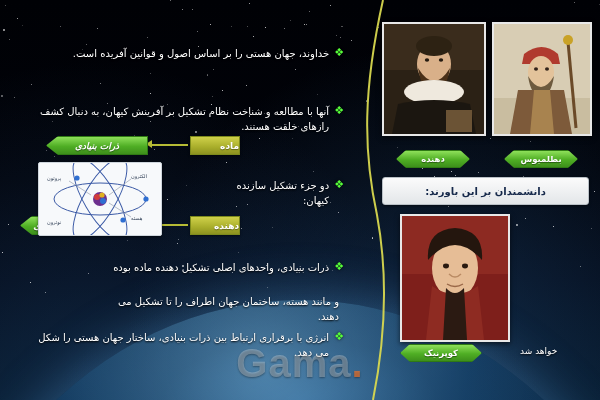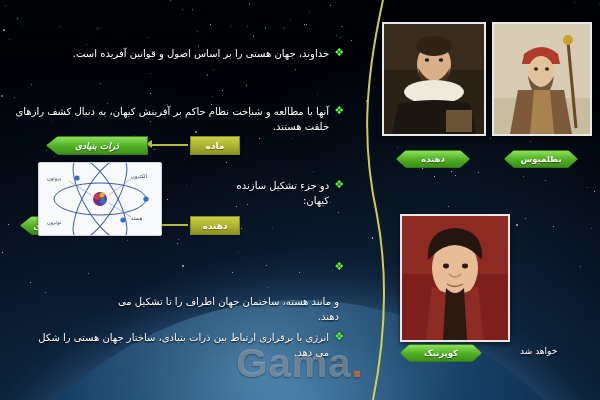--- a/index.html
+++ b/index.html
@@ -49,21 +49,21 @@
     position:absolute;display:flex;align-items:center;justify-content:center;
     color:#ffffff;font-size:9px;font-weight:bold;direction:rtl;
     background:linear-gradient(180deg,#8ee05a 0%,#4fae24 55%,#3d8f1b 100%);
     border:1px solid #2f7a14;
     clip-path:polygon(12px 0, 100% 0, 100% 100%, 12px 100%, 0 50%);
     text-shadow:0 1px 1px rgba(0,0,0,.45);
     box-shadow:0 1px 2px rgba(0,0,0,.5);
   }
   
   .ybox{
-    position:absolute;display:flex;align-items:center;justify-content:center;
+    position:absolute;display:flex;align-items:center;justify-content:flex-start;
     color:#ffffff;font-size:9px;font-weight:bold;direction:rtl;
     background:linear-gradient(180deg,#cfd14a 0%,#a8ad2a 60%,#8d9220 100%);
     border:1px solid #7d8a1c;
     text-shadow:0 1px 1px rgba(0,0,0,.4);
     box-shadow:0 1px 2px rgba(0,0,0,.5);
   }
   
   .atom-card{
     position:absolute;left:38px;top:162px;width:122px;height:72px;
     background:#f7f9fb;border:1px solid #cfd6dd;border-radius:2px;
@@ -272,30 +272,31 @@
     <path d="M 28 0 C 8 90, 8 150, 22 215 C 34 280, 30 340, 18 400" stroke="#d8d84f" stroke-width="2" fill="none" opacity="0.95"></path>
   </svg>
 
   <div class="bullet-row" style="left:14px;top:46px;width:330px;">
     <span class="bullet-mark">❖</span>
     <span class="btext">خداوند، جهان هستی را بر اساس اصول و قوانین آفریده است.</span>
   </div>
 
   <div class="bullet-row" style="left:14px;top:104px;width:330px;">
     <span class="bullet-mark">❖</span>
-    <span class="btext">آنها با مطالعه و شناخت نظام حاکم بر آفرینش کیهان، به دنبال کشف رازهای خلقت هستند.</span>
+    <span class="btext">آنها با مطالعه و شناخت نظام تشکیل بر آفرینش کیهان، به دنبال کشف رازهای خلقت هستند.</span>
   </div>
 
   <div class="bullet-row" style="left:232px;top:178px;width:112px;">
     <span class="bullet-mark">❖</span>
     <span class="btext">دو جزء تشکیل سازنده کیهان:</span>
   </div>
 
   <div class="bullet-row" style="left:48px;top:260px;width:296px;">
     <span class="bullet-mark">❖</span>
+    <span class="btext">ذرات بنیادی، واحدهای اصلی تشکیل دهنده ماده بوده</span>
   </div>
 
   <div class="bullet-row" style="left:100px;top:294px;width:244px;">
     <span class="bullet-mark"></span>
     <span class="btext">و مانند هسته، ساختمان جهان اطراف را تا تشکیل می دهند.</span>
   </div>
 
   <div class="bullet-row" style="left:30px;top:330px;width:314px;">
     <span class="bullet-mark">❖</span>
     <span class="btext">انرژی با برقراری ارتباط بین ذرات بنیادی، ساختار جهان هستی را شکل می دهد.</span>
@@ -373,20 +374,23 @@
       <line x1="74" y1="18" x2="82" y2="104" stroke="#6b4a28" stroke-width="3"></line>
       <circle cx="74" cy="16" r="5" fill="#c9a227"></circle>
       <ellipse cx="42" cy="45" rx="2" ry="1.7" fill="#33241a"></ellipse>
       <ellipse cx="53" cy="45" rx="2" ry="1.7" fill="#33241a"></ellipse>
     </svg>
   </div>
   <div class="namechev" style="left:504px;top:150px;width:72px;height:16px;">
     <span>بطلمیوس</span>
   </div>
 
+  <div class="panel-title">
+    <span>دانشمندان بر این باورند:</span>
+  </div>
 
   <div class="portrait" style="left:400px;top:214px;width:106px;height:124px;">
     <svg class="pinner" viewBox="0 0 106 124" preserveAspectRatio="none">
       <rect width="106" height="124" fill="#7e1f1b"></rect>
       <rect y="0" width="106" height="58" fill="#8d2a22"></rect>
       <ellipse cx="53" cy="52" rx="23" ry="30" fill="#e6bd96"></ellipse>
       <path d="M26 44 q27 -30 54 0 q2 -30 -27 -32 q-29 2 -27 32z" fill="#24160e"></path>
       <path d="M30 70 q23 16 46 0 l6 54 h-58z" fill="#8e2b22"></path>
       <path d="M44 72 q9 10 18 0 l3 52 h-24z" fill="#2b1a12"></path>
       <ellipse cx="44" cy="50" rx="3" ry="2.4" fill="#2a1a10"></ellipse>

